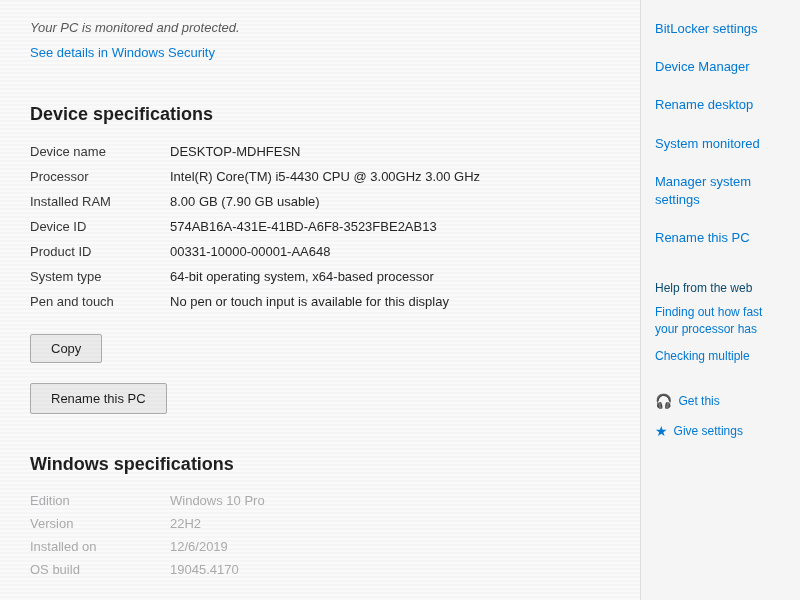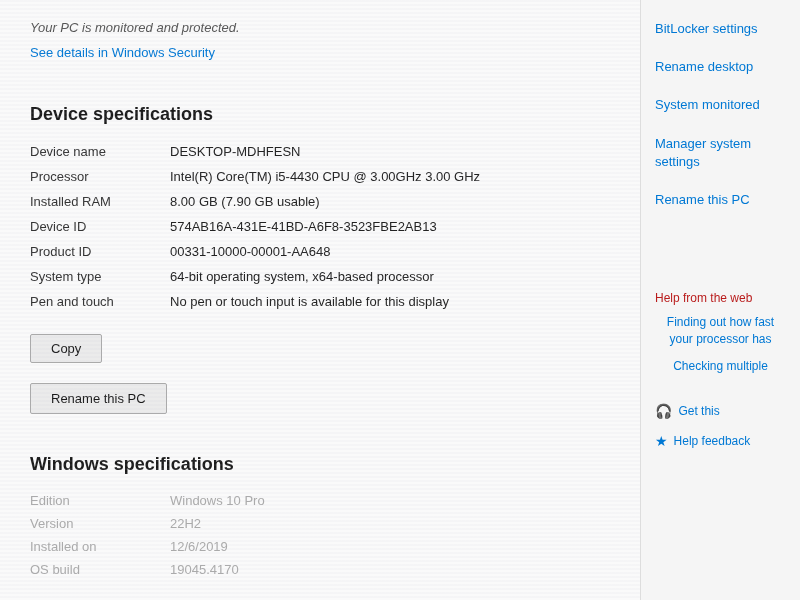--- a/index.html
+++ b/index.html
@@ -108,31 +108,29 @@
       border-bottom: none;
     }
 
     .sidebar-divider {
       height: 16px;
     }
 
     .sidebar-help-label {
       padding: 8px 14px 4px 14px;
       font-size: 12px;
-      color: #b91c1c;
-      margin-top: 48px;
+      color: #0c4a6e;
     }
 
     .sidebar-help-item {
       padding: 5px 14px;
       font-size: 12px;
       color: #0078d4;
       cursor: pointer;
       line-height: 1.4;
-      text-align: center;
     }
 
     .sidebar-action {
       display: flex;
       align-items: center;
       padding: 7px 14px;
       font-size: 12px;
       color: #0078d4;
       cursor: pointer;
     }
@@ -244,35 +242,36 @@
     <td>OS build</td>
     <td>19045.4170</td>
   </tr>
       </tbody>
   </table>
 </div>
 
 <div class="sidebar">
   <div id="sidebar-links">
       <div class="sidebar-item">BitLocker settings</div>
+      <div class="sidebar-item">Device Manager</div>
       <div class="sidebar-item">Rename desktop</div>
       <div class="sidebar-item">System monitored</div>
       <div class="sidebar-item">Manager system settings</div>
       <div class="sidebar-item">Rename this PC</div>
     </div>
   <div class="sidebar-divider"></div>
   <div class="sidebar-help-label">Help from the web</div>
   <div id="help-links">
       <div class="sidebar-help-item">Finding out how fast your processor has</div>
       <div class="sidebar-help-item">Checking multiple</div>
     </div>
   <div class="sidebar-divider"></div>
   <div id="sidebar-actions">
       <div class="sidebar-action">
         <span class="sidebar-action-icon">🎧</span>
         <span>Get this</span>
       </div>
       <div class="sidebar-action">
         <span class="sidebar-action-icon">★</span>
-        <span>Help feedback</span>
+        <span>Give settings</span>
       </div>
     </div>
 </div>
 
 </body></html>

